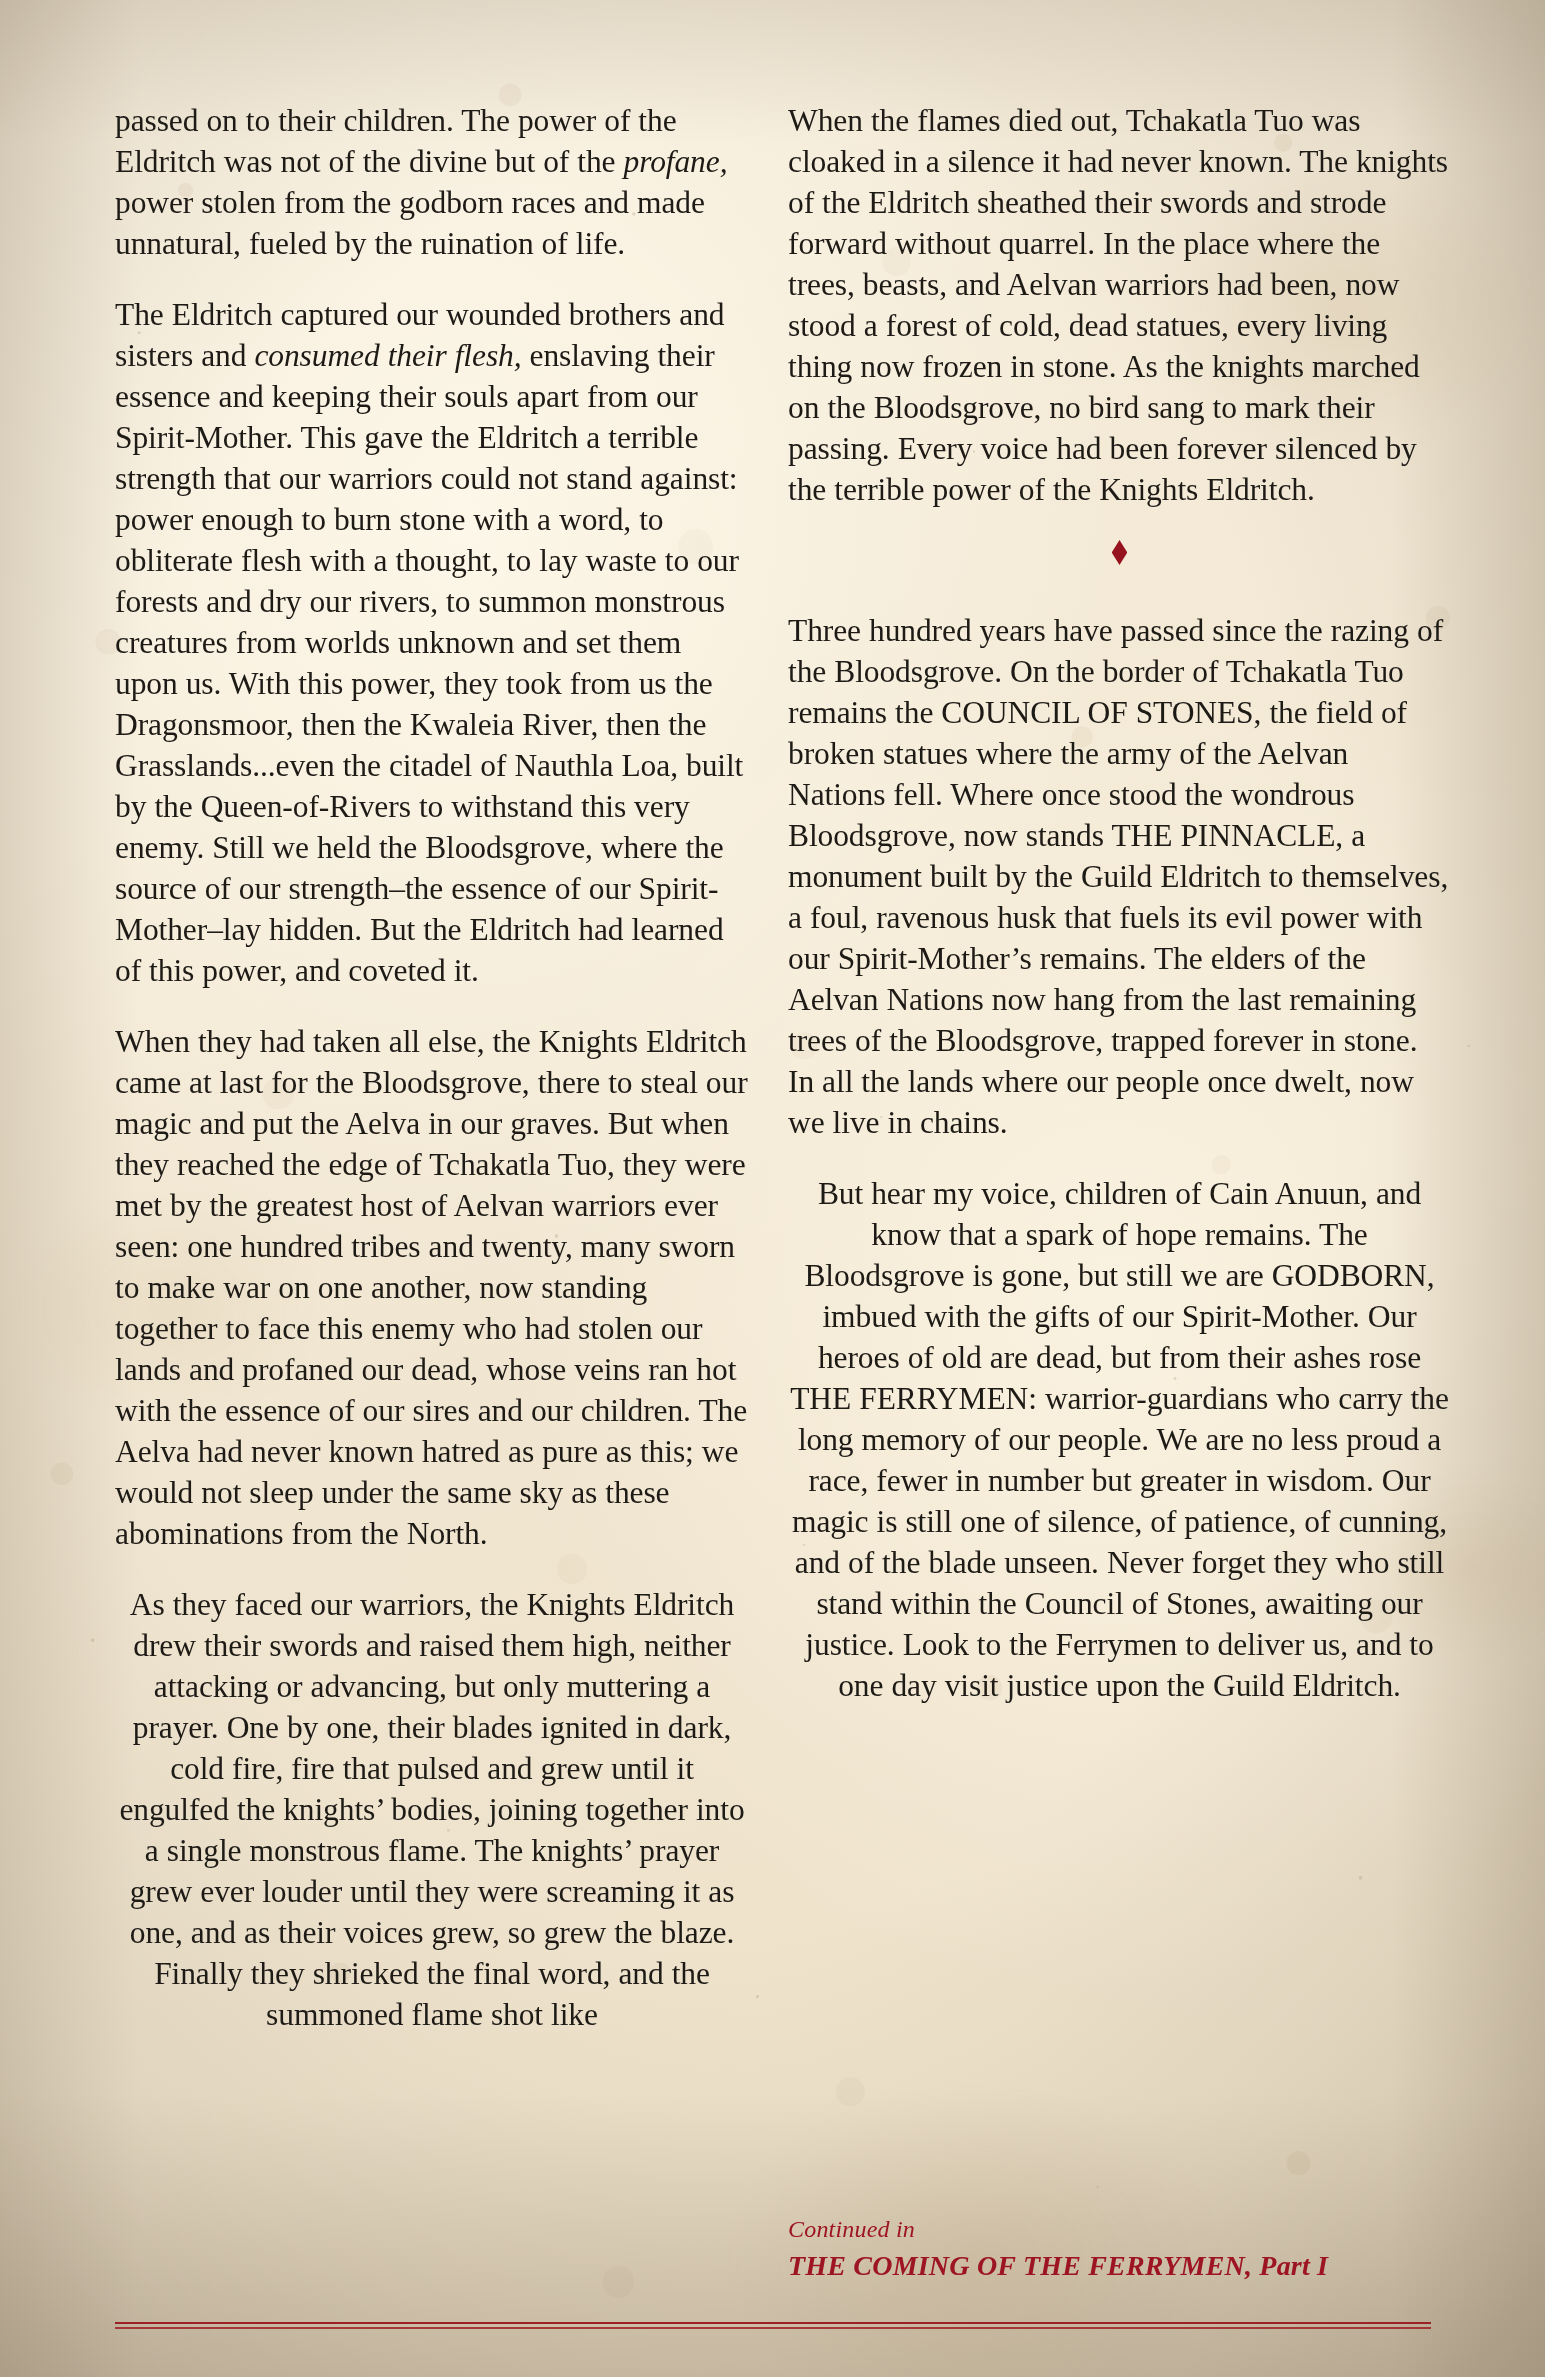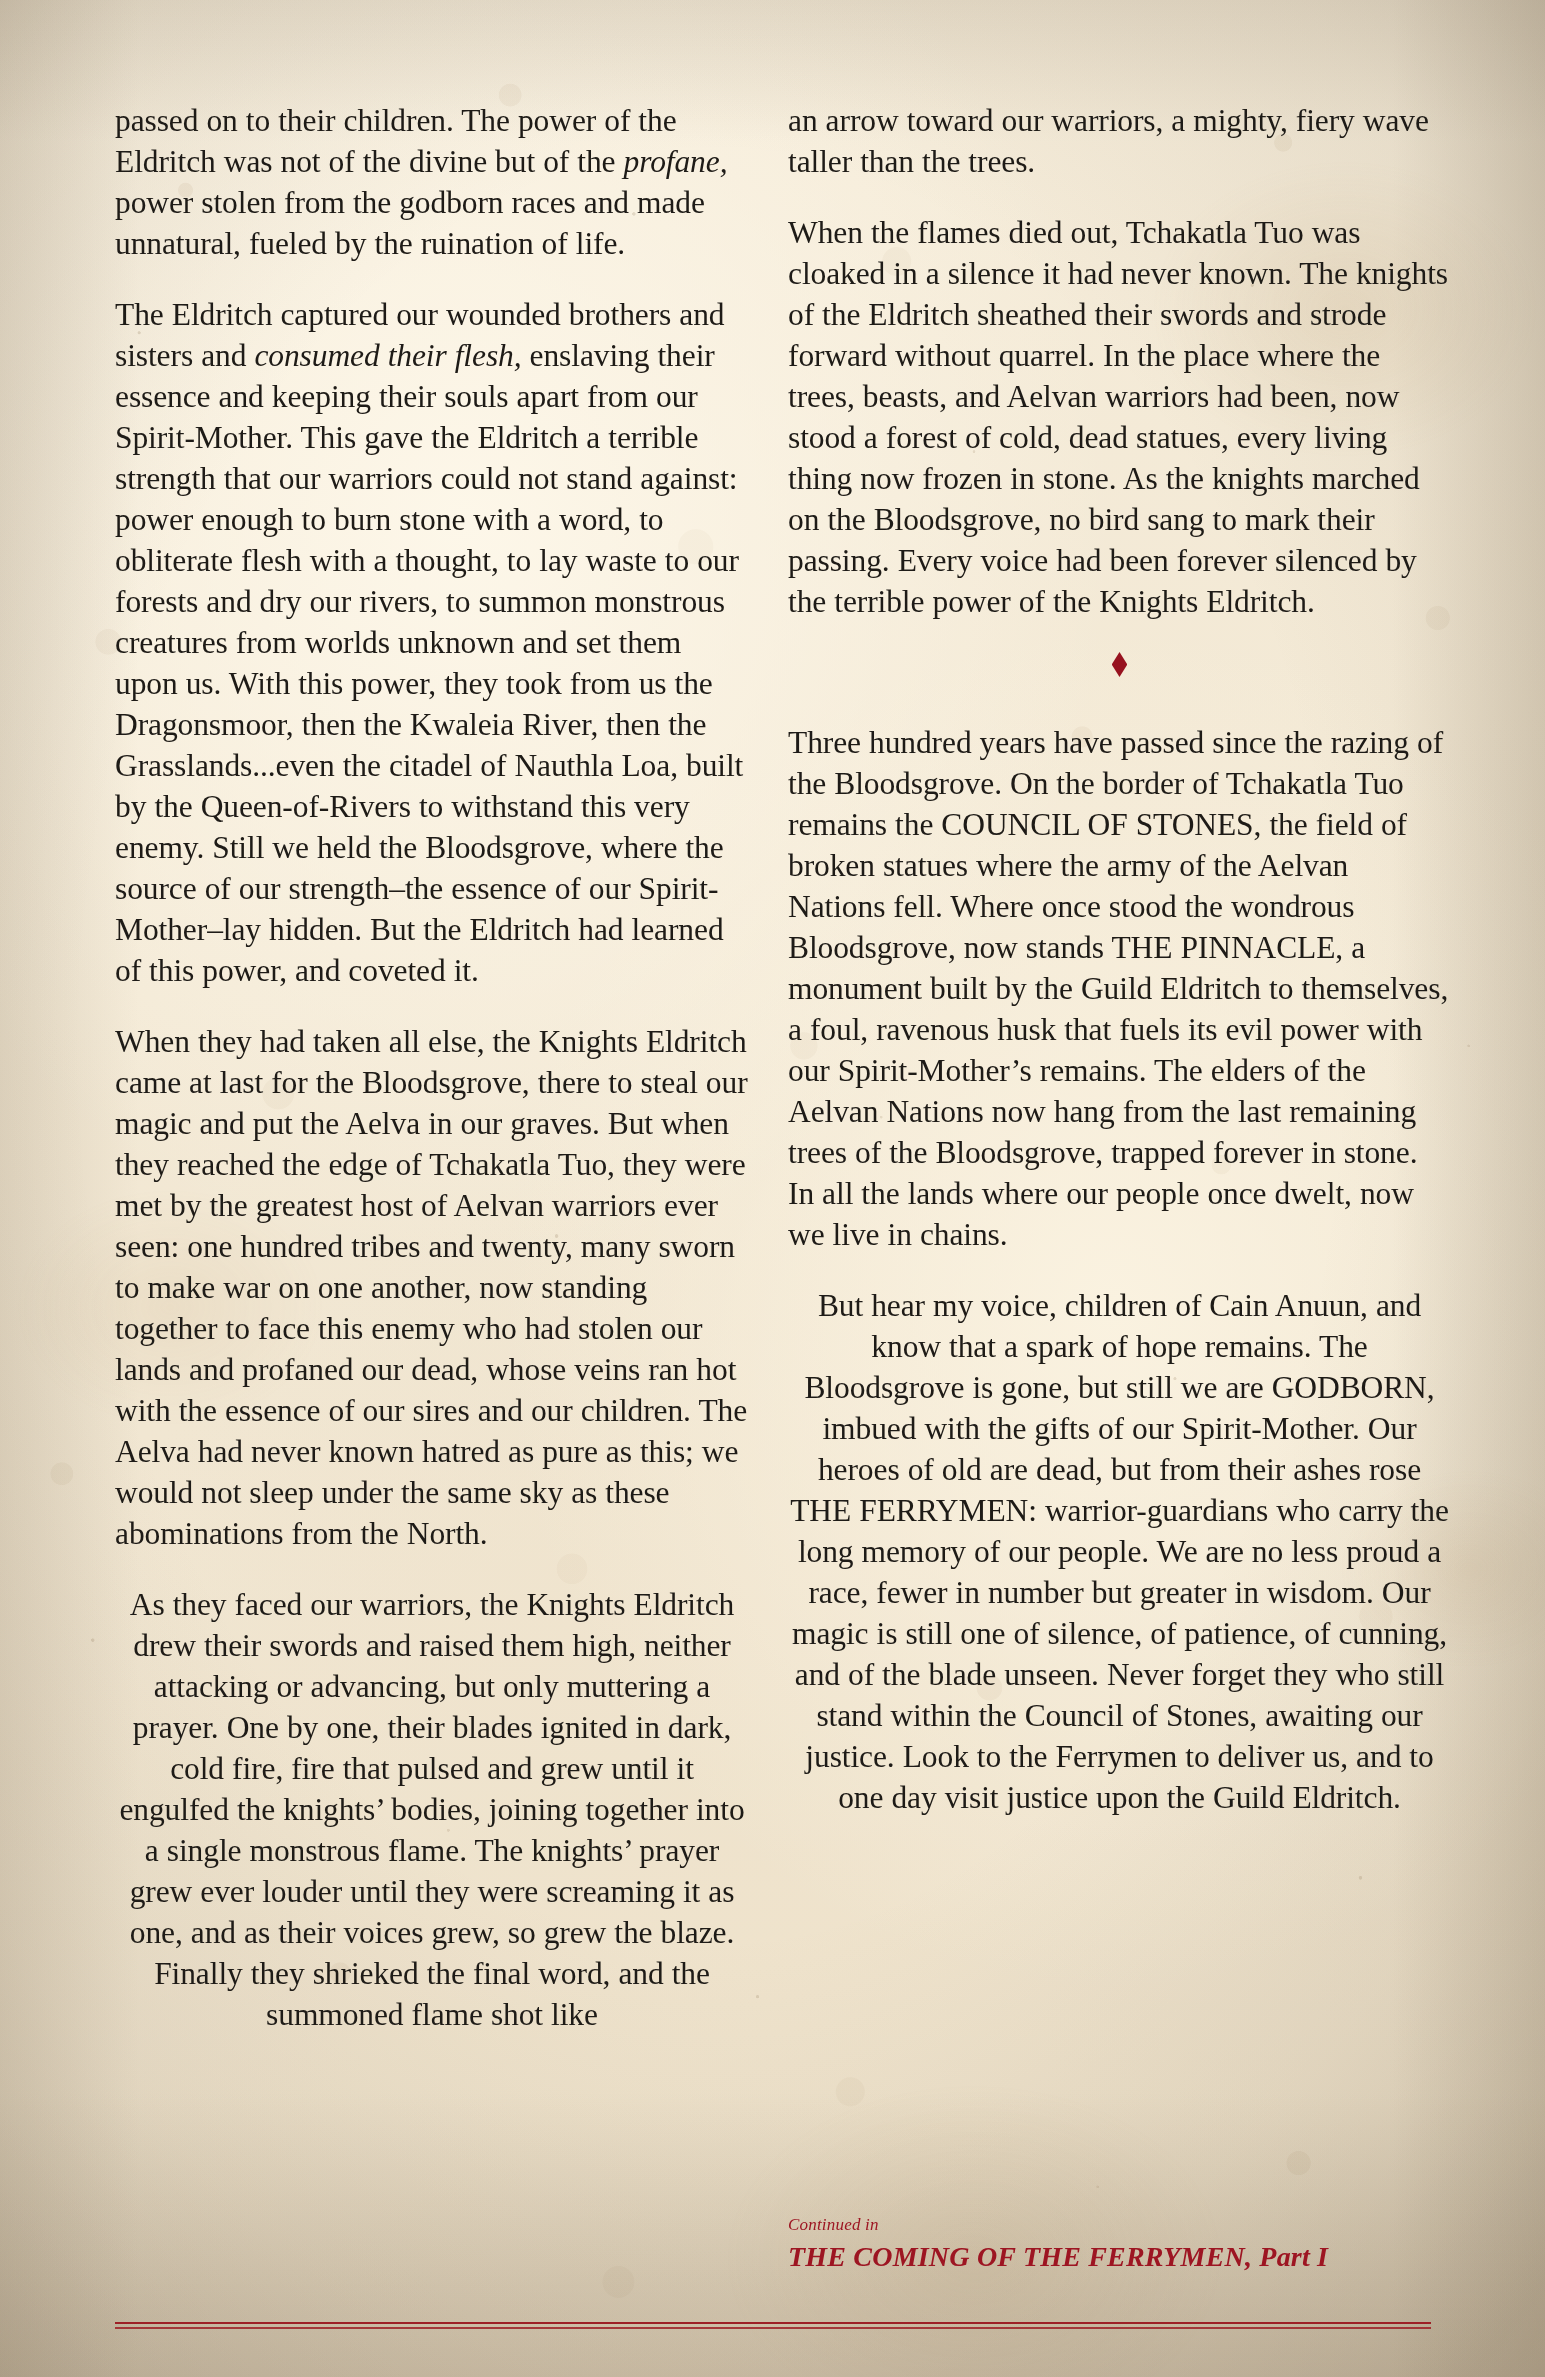--- a/index.html
+++ b/index.html
@@ -145,21 +145,21 @@
   
   .footer-note {
     position: absolute;
     left: 788px;
     top: 2214px;
     width: 669px;
     color: #9d1522;
     line-height: 1.3;
   }
   .footer-line1 {
-    font-size: 17px;
+    font-size: 24px;
     font-style: italic;
     letter-spacing: 0.2px;
     margin-bottom: 3.1px;
   }
   .footer-line2 {
     font-size: 28px;
     font-style: italic;
     font-weight: bold;
     letter-spacing: 0.2px;
   }
@@ -196,21 +196,20 @@
   <div class="content">
 
     <div class="col col-left" id="col-left">
         <p class="para"><span>passed on to their children. The power of the Eldritch was not of the divine but of the </span><span class="em">profane,</span><span> power stolen from the godborn races and made unnatural, fueled by the ruination of life.</span></p>
         <p class="para"><span>The Eldritch captured our wounded brothers and sisters and </span><span class="em">consumed their flesh,</span><span> enslaving their essence and keeping their souls apart from our Spirit-Mother. This gave the Eldritch a terrible strength that our warriors could not stand against: power enough to burn stone with a word, to obliterate flesh with a thought, to lay waste to our forests and dry our rivers, to summon monstrous creatures from worlds unknown and set them upon us. With this power, they took from us the Dragonsmoor, then the Kwaleia River, then the Grasslands...even the citadel of Nauthla Loa, built by the Queen-of-Rivers to withstand this very enemy. Still we held the Bloodsgrove, where the source of our strength–the essence of our Spirit-Mother–lay hidden. But the Eldritch had learned of this power, and coveted it.</span></p>
         <p class="para"><span>When they had taken all else, the Knights Eldritch came at last for the Bloodsgrove, there to steal our magic and put the Aelva in our graves. But when they reached the edge of Tchakatla Tuo, they were met by the greatest host of Aelvan warriors ever seen: one hundred tribes and twenty, many sworn to make war on one another, now standing together to face this enemy who had stolen our lands and profaned our dead, whose veins ran hot with the essence of our sires and our children. The Aelva had never known hatred as pure as this; we would not sleep under the same sky as these abominations from the North.</span></p>
         <p class="para"><span>As they faced our warriors, the Knights Eldritch drew their swords and raised them high, neither attacking or advancing, but only muttering a prayer. One by one, their blades ignited in dark, cold fire, fire that pulsed and grew until it engulfed the knights’ bodies, joining together into a single monstrous flame. The knights’ prayer grew ever louder until they were screaming it as one, and as their voices grew, so grew the blaze. Finally they shrieked the final word, and the summoned flame shot like</span></p>
       </div>
 
     <div class="col col-right" id="col-right">
-        <p class="para"><span>an arrow toward our warriors, a mighty, fiery wave taller than the trees.</span></p>
         <p class="para"><span>When the flames died out, Tchakatla Tuo was cloaked in a silence it had never known. The knights of the Eldritch sheathed their swords and strode forward without quarrel. In the place where the trees, beasts, and Aelvan warriors had been, now stood a forest of cold, dead statues, every living thing now frozen in stone. As the knights marched on the Bloodsgrove, no bird sang to mark their passing. Every voice had been forever silenced by the terrible power of the Knights Eldritch.</span></p>
         <div class="ornament-row"><span class="diamond"></span></div>
         <p class="para"><span>Three hundred years have passed since the razing of the Bloodsgrove. On the border of Tchakatla Tuo remains the COUNCIL OF STONES, the field of broken statues where the army of the Aelvan Nations fell. Where once stood the wondrous Bloodsgrove, now stands THE PINNACLE, a monument built by the Guild Eldritch to themselves, a foul, ravenous husk that fuels its evil power with our Spirit-Mother’s remains. The elders of the Aelvan Nations now hang from the last remaining trees of the Bloodsgrove, trapped forever in stone. In all the lands where our people once dwelt, now we live in chains.</span></p>
         <p class="para"><span>But hear my voice, children of Cain Anuun, and know that a spark of hope remains. The Bloodsgrove is gone, but still we are GODBORN, imbued with the gifts of our Spirit-Mother. Our heroes of old are dead, but from their ashes rose THE FERRYMEN: warrior-guardians who carry the long memory of our people. We are no less proud a race, fewer in number but greater in wisdom. Our magic is still one of silence, of patience, of cunning, and of the blade unseen. Never forget they who still stand within the Council of Stones, awaiting our justice. Look to the Ferrymen to deliver us, and to one day visit justice upon the Guild Eldritch.</span></p>
       </div>
 
     <div class="footer-note">
       <div class="footer-line1">Continued in</div>
       <div class="footer-line2">THE COMING OF THE FERRYMEN, Part I</div>
     </div>

